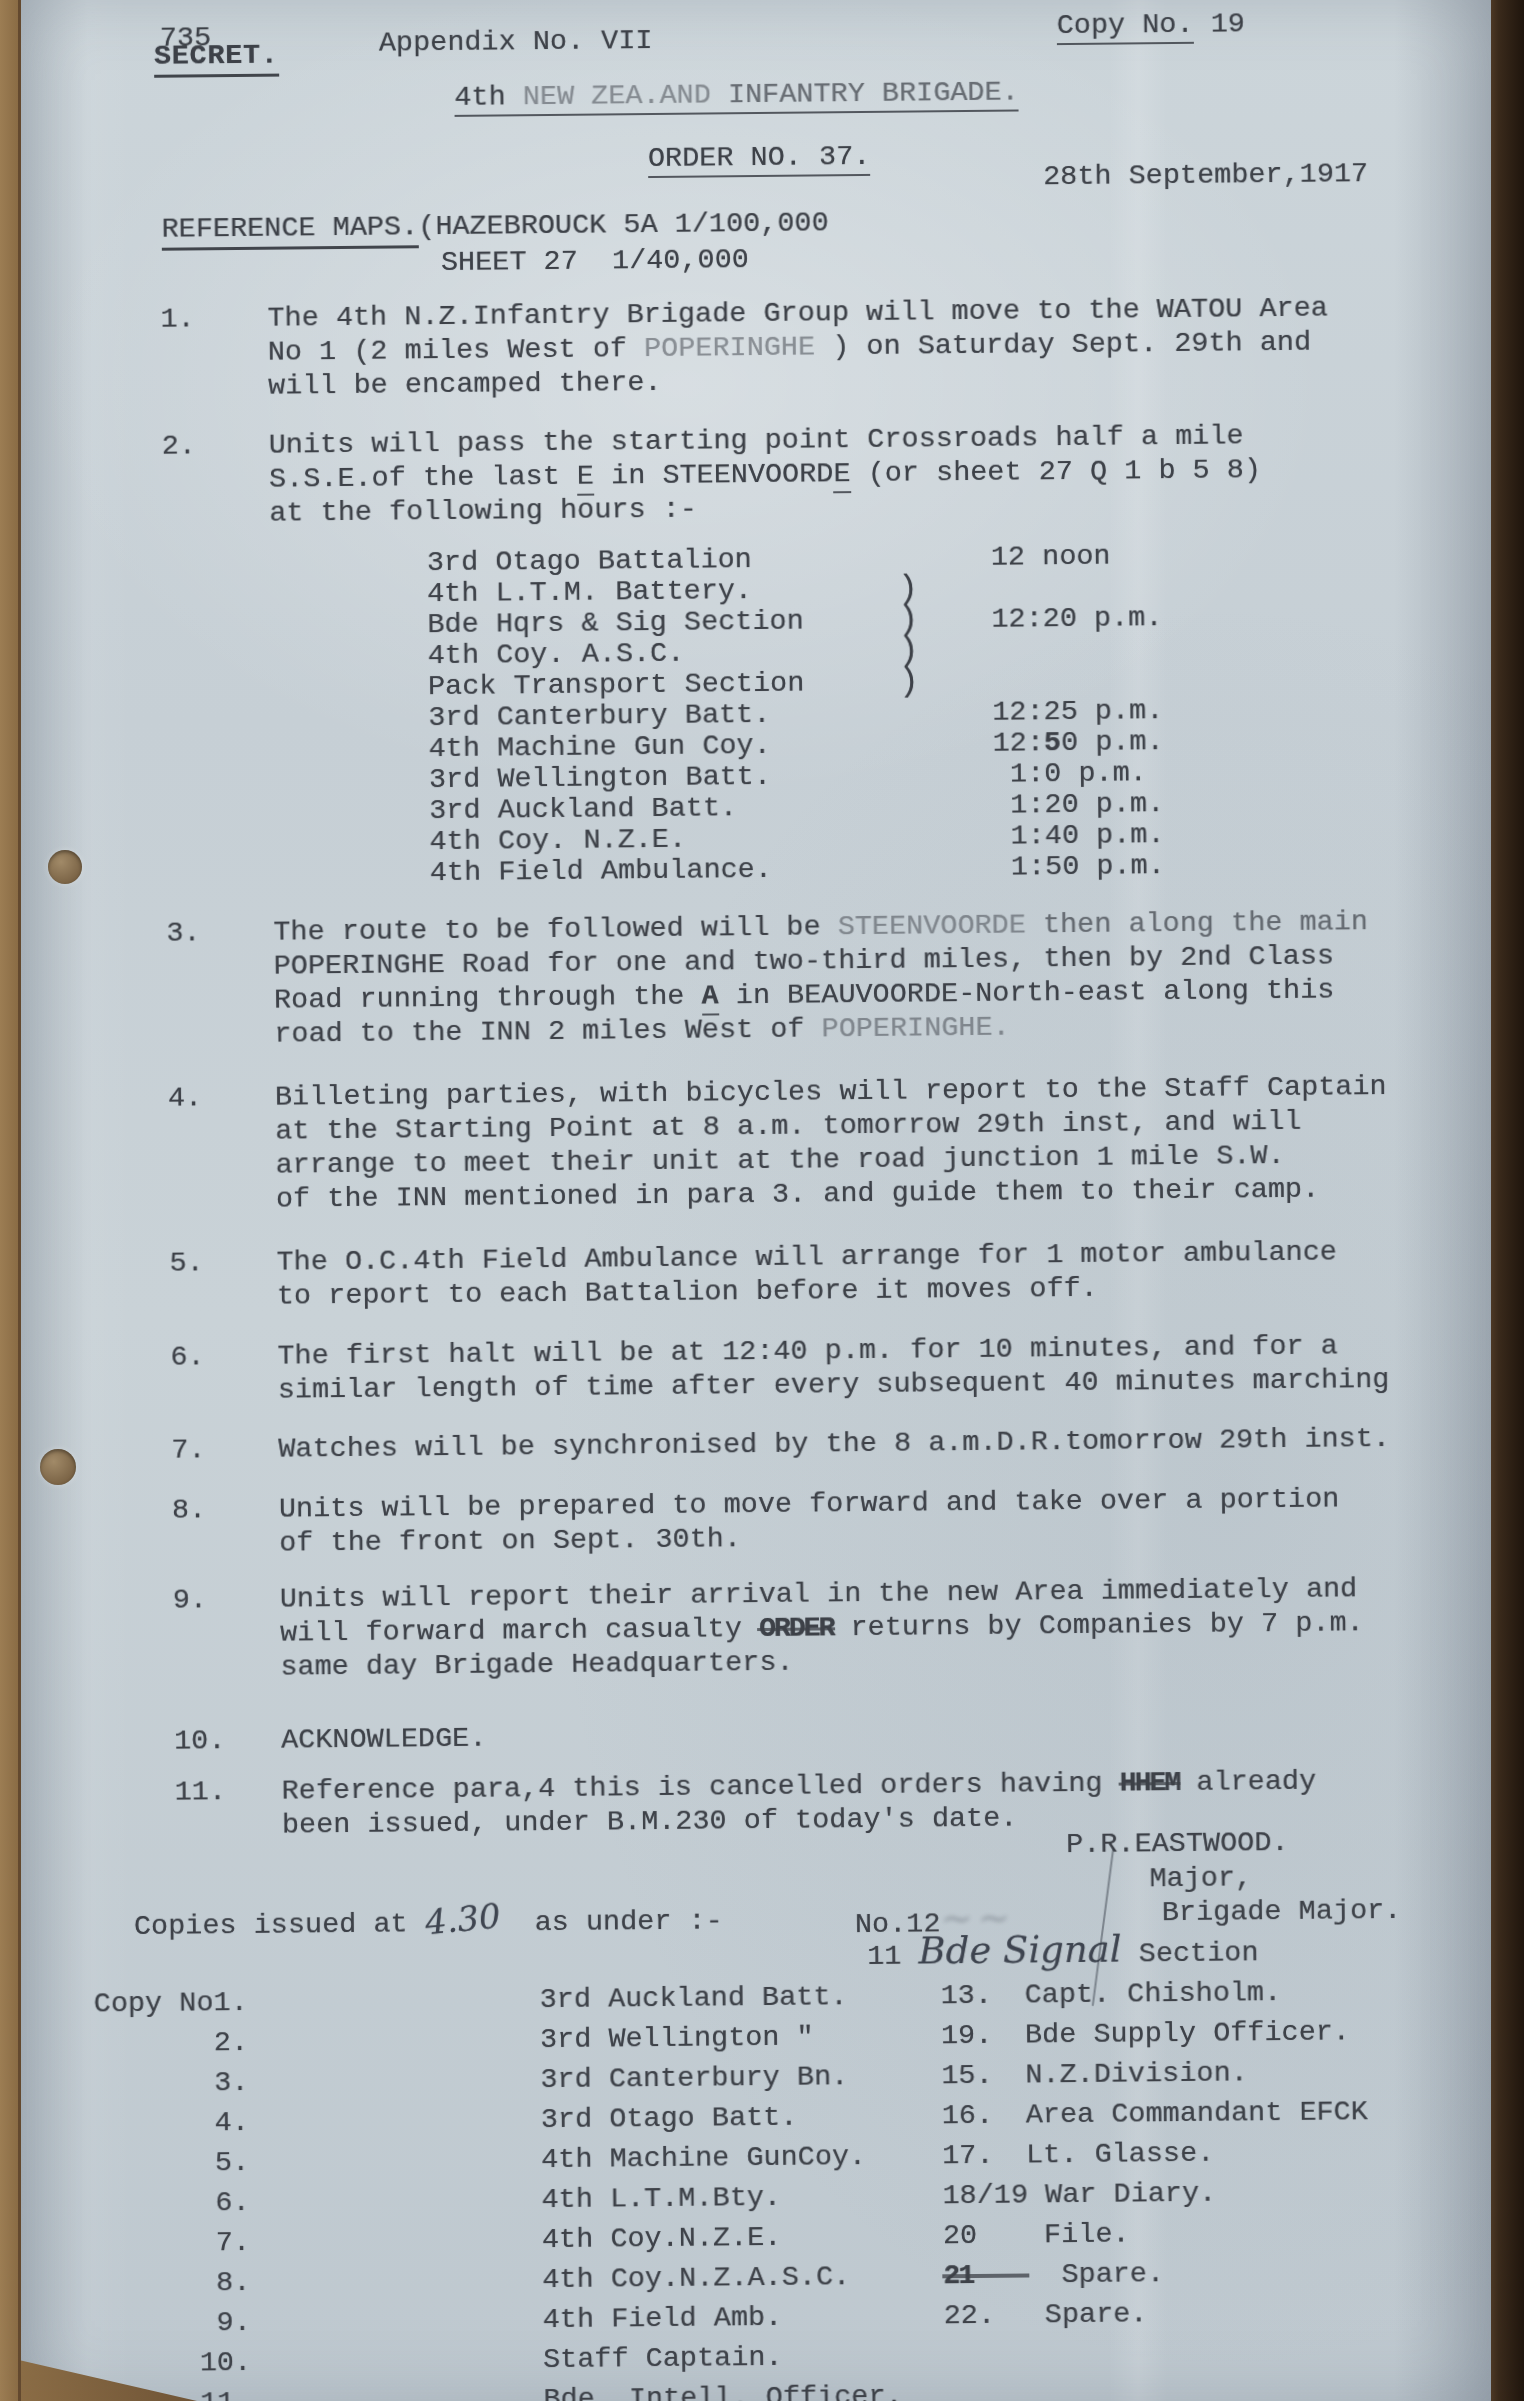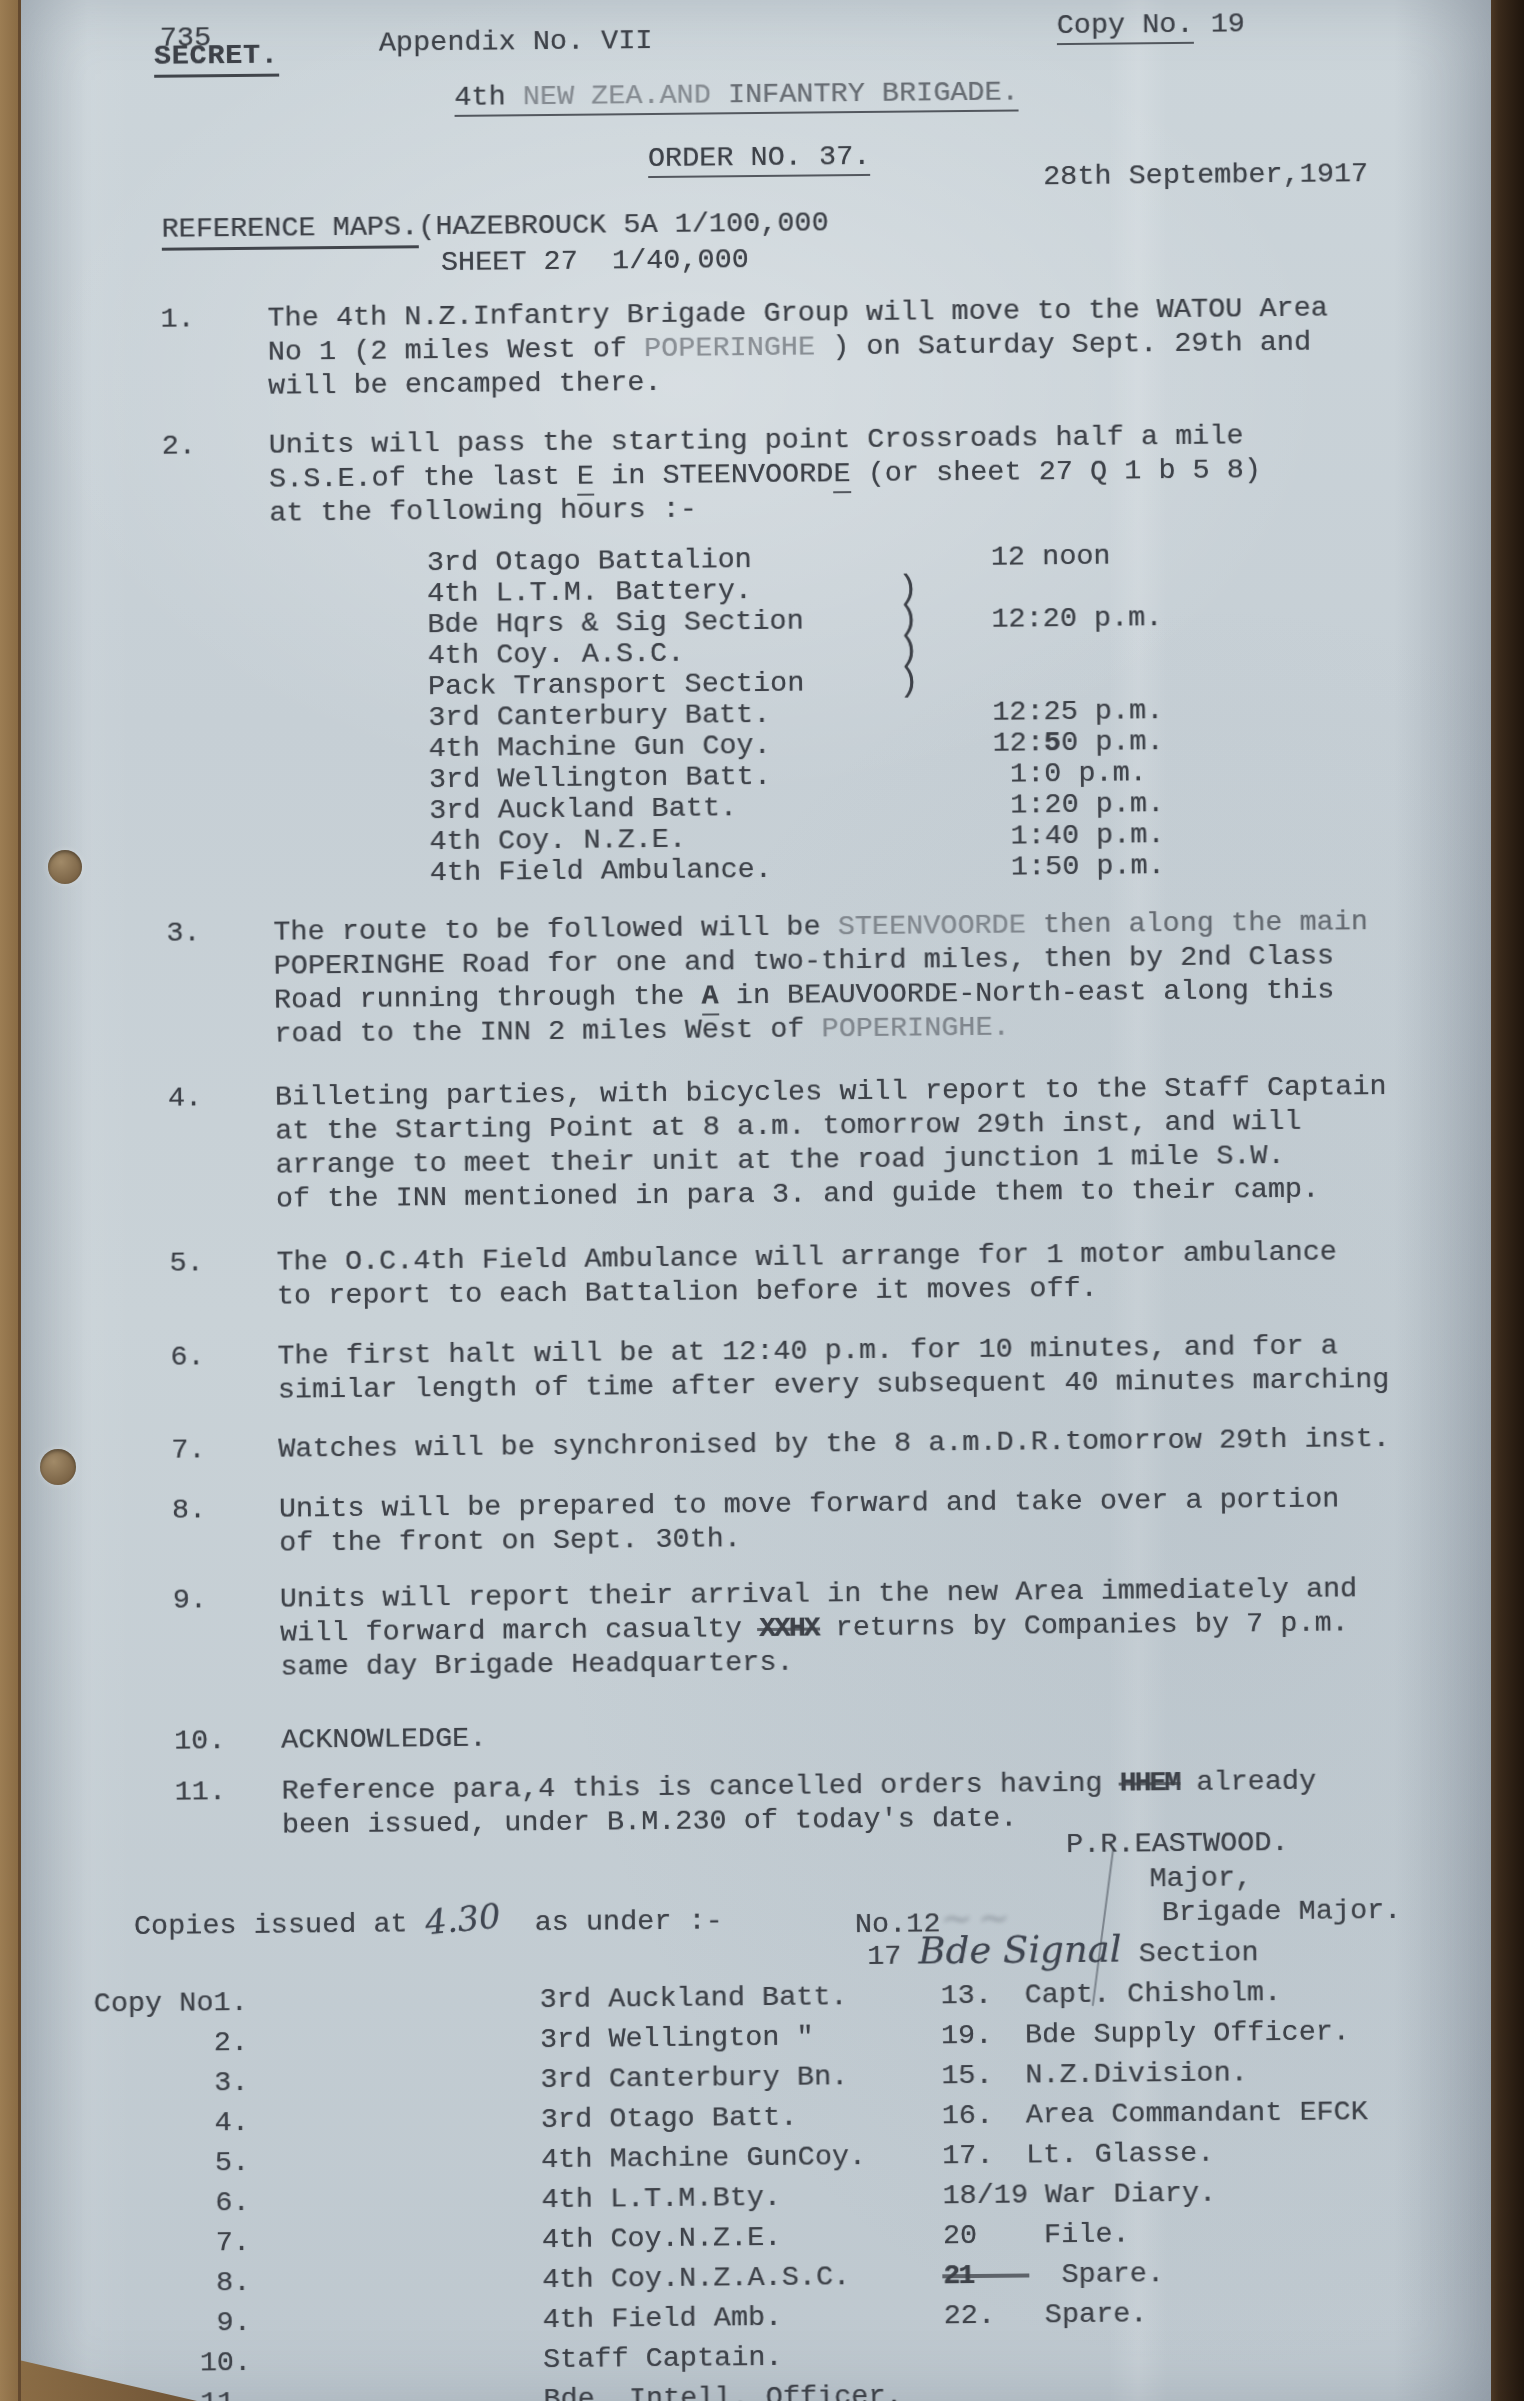--- a/index.html
+++ b/index.html
@@ -228,21 +228,21 @@
     <div class="ptext">
       <div><span class="t">Units will be prepared to move forward and take over a portion</span></div>
       <div><span class="t">of the front on Sept. 30th.</span></div>
     </div>
   </div>
 
   <div class="para" style="top:1578px;">
     <div class="pnum t">9.</div>
     <div class="ptext">
       <div><span class="t">Units will report their arrival in the new Area immediately and</span></div>
-      <div><span class="t">will forward march casualty </span><span class="t xout">XXHX</span><span class="t"> returns by Companies by 7 p.m.</span></div>
+      <div><span class="t">will forward march casualty </span><span class="t xout">ORDER</span><span class="t"> returns by Companies by 7 p.m.</span></div>
       <div><span class="t">same day Brigade Headquarters.</span></div>
     </div>
   </div>
 
   <div class="para" style="top:1719px;">
     <div class="pnum t">10.</div>
     <div class="ptext">
       <div><span class="t">ACKNOWLEDGE.</span></div>
     </div>
   </div>
@@ -266,21 +266,21 @@
   </div>
 
   <div class="abs" style="left:127px;top:1899px;">
     <span class="t">Copies issued at </span><span class="t hand" style="font-size:34px;display:inline-block;transform:rotate(-5deg);">4.30</span><span class="t">  as under :-</span>
   </div>
 
   <div class="abs" style="left:848px;top:1903px;">
     <span class="t">No.12</span><span class="t hand smudge">~~</span>
   </div>
   <div class="abs" style="left:860px;top:1936px;">
-    <span class="t">17 </span><span class="t hand" style="font-size:37px;">Bde Signal</span><span class="t"> Section</span>
+    <span class="t">11 </span><span class="t hand" style="font-size:37px;">Bde Signal</span><span class="t"> Section</span>
   </div>
   <div class="pen-stroke"></div>
 
   <div class="dist">
     <div class="drow">
         <span class="dnum">Copy No1.</span>
         <span class="dunit">3rd Auckland Batt.</span>
         <span class="drno">13. </span>
         <span class="drname">Capt. Chisholm.</span>
       </div>

